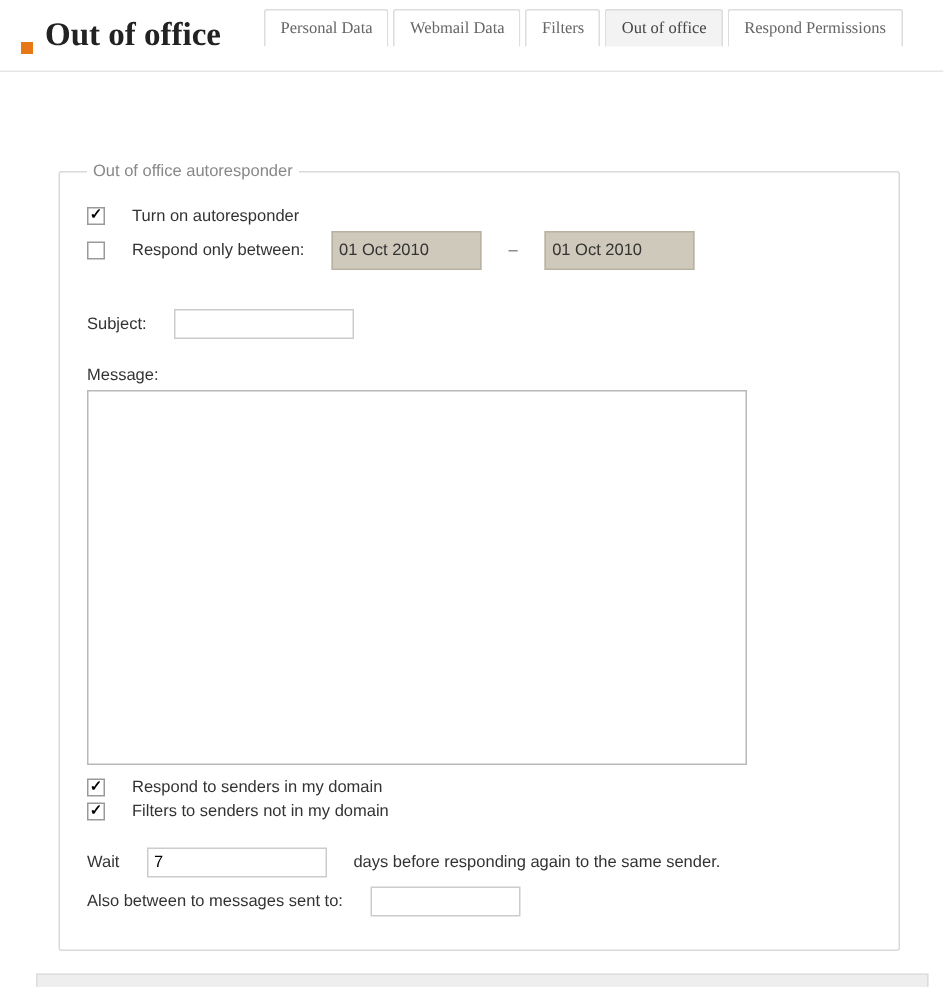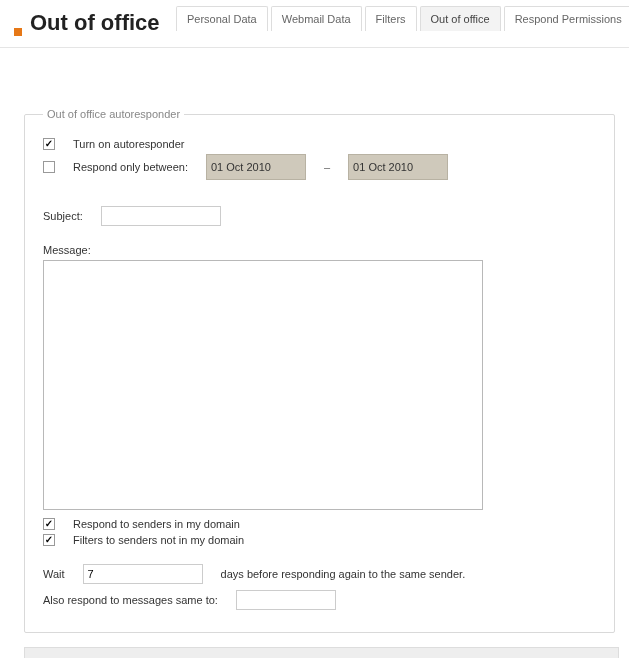--- a/index.html
+++ b/index.html
@@ -9,20 +9,21 @@
     font-size: 11px;
     color: #333;
     background: #fff;
     width: 629px;
   }
   .header {
     position: relative;
     padding: 8px 14px 0 14px;
     border-bottom: 1px solid #e5e5e5;
     height: 48px;
+    font-family: Liberation Serif, serif;
   }
   .bullet {
     position: absolute;
     top: 28px;
     left: 14px;
     width: 8px;
     height: 8px;
     background: #e67817;
   }
   h1 {
@@ -56,21 +57,21 @@
     background: #f3f3f3;
     color: #444;
   }
   .panel {
     margin: 60px 14px 0 24px;
   }
   fieldset {
     border: 1px solid #d9d9d9;
     border-radius: 2px;
     padding: 14px 18px 18px 18px;
-    margin: 0;
+    margin: 15px;
   }
   legend {
     padding: 0 4px;
     color: #888;
     font-size: 11px;
   }
   .row {
     display: flex;
     align-items: center;
     margin: 4px 0;
@@ -199,21 +200,21 @@
       </div>
     </div>
 
     <div class="row wait-row">
       <span>Wait</span>
       <input class="text-input" value="7" style="">
       <span>days before responding again to the same sender.</span>
     </div>
 
     <div class="row alsorow">
-      <span>Also respond to messages same to:</span>
+      <span>Also between to messages sent to:</span>
       <input class="text-input" value="" style="">
     </div>
   </fieldset>
 </div>
 
 <div class="footer">
   <button>Cancel</button>
   <button class="save">
     <span class="chev">&gt;&gt;</span>
     <span>Save changes</span>

